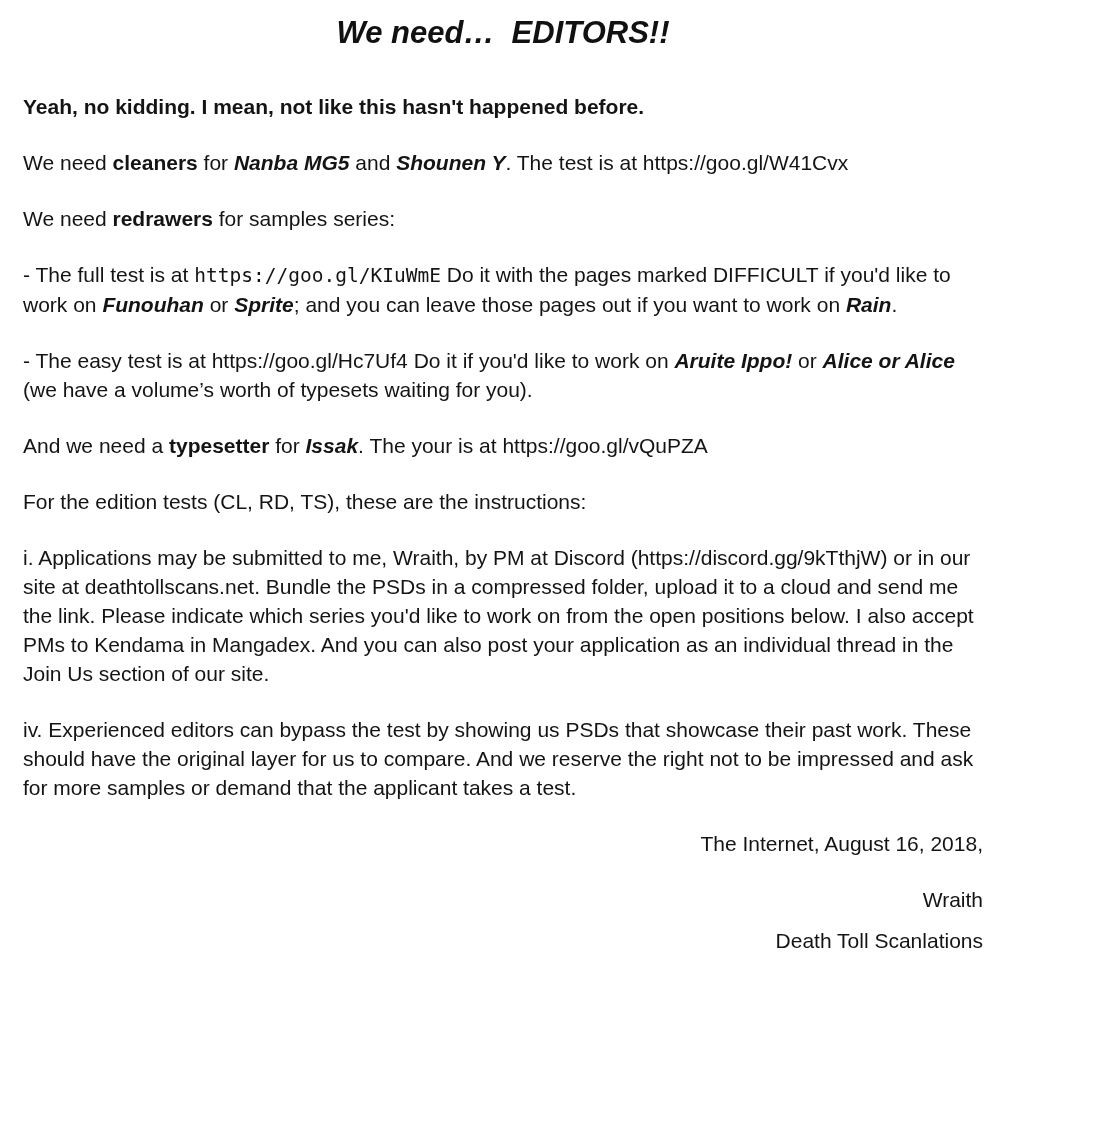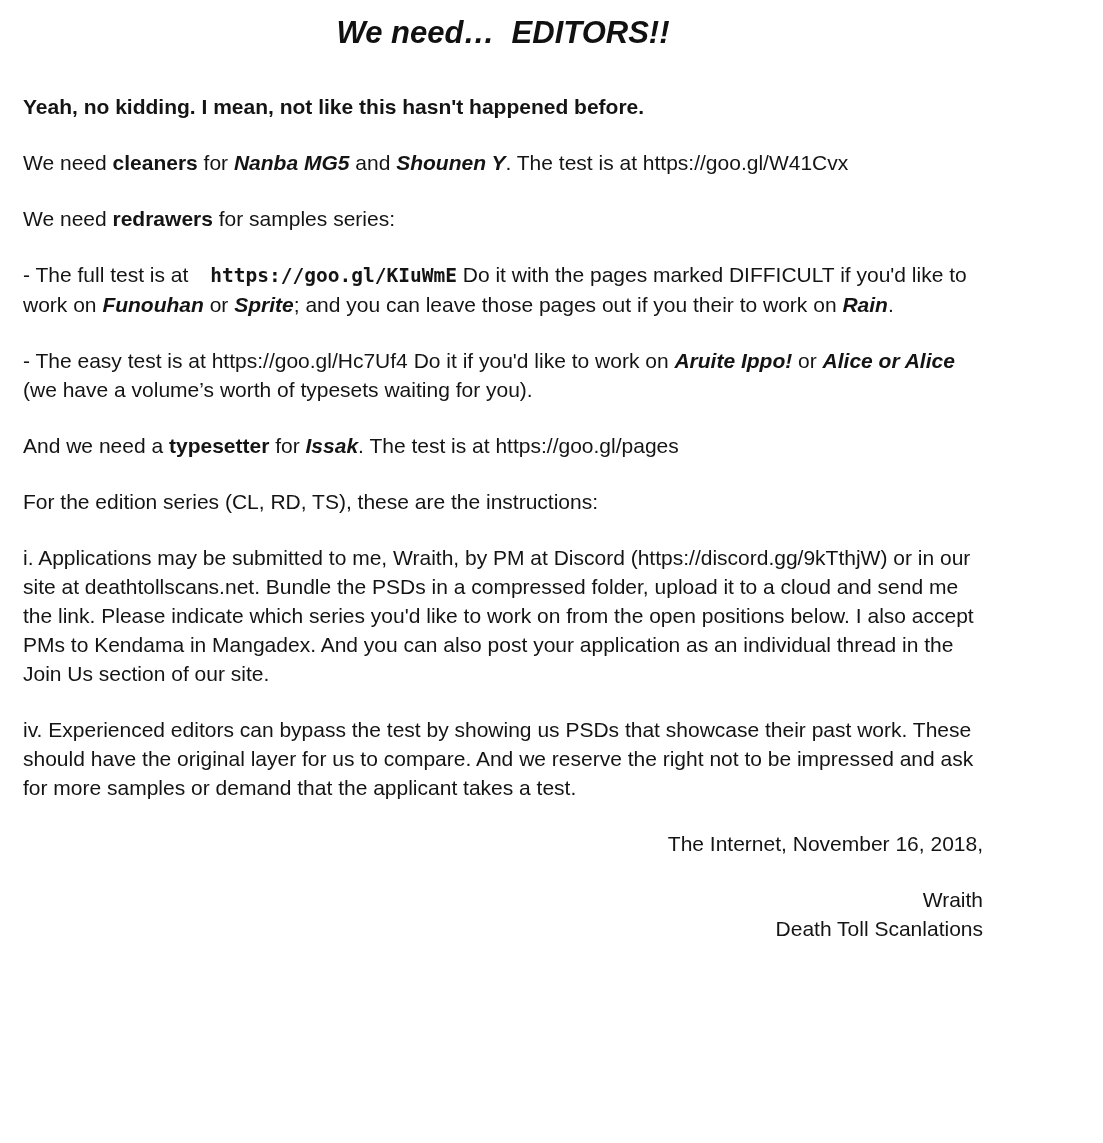--- a/index.html
+++ b/index.html
@@ -32,42 +32,41 @@
     color: #111111;
   }
   p.para {
     margin: 27px 0;
     font-size: 21px;
     line-height: 29px;
     color: #141414;
   }
   p.para:first-of-type { margin-top: 0; font-weight: bold; }
   p.right { text-align: right; }
-  p.sig-name { margin-bottom: 0; }
+  p.sig-name { margin-bottom: 12px; }
   p.sig-org { margin-top: 0; }
   .b { font-weight: 700; margin-top: 44px; }
   .i { font-style: italic; }
   .m {
     font-family: "DejaVu Sans Mono", monospace;
-    font-weight: 700;
+    font-weight: 400;
     font-size: 0.93em;
-    margin-left: 16px;
   }
 </style>
 </head>
 <body>
 
 <main class="page">
   <h1 class="title">We need…  EDITORS!!</h1>
 
   <p class="para"><span>Yeah, no kidding. I mean, not like this hasn't happened before.</span></p>
   <p class="para"><span>We need </span><span class="b">cleaners</span><span> for </span><span class="b i">Nanba MG5</span><span> and </span><span class="b i">Shounen Y</span><span>. The test is at https://goo.gl/W41Cvx</span></p>
   <p class="para"><span>We need </span><span class="b">redrawers</span><span> for samples series:</span></p>
-  <p class="para"><span>- The full test is at </span><span class="m">https://goo.gl/KIuWmE</span><span> Do it with the pages marked DIFFICULT if you'd like to work on </span><span class="b i">Funouhan</span><span> or </span><span class="b i">Sprite</span><span>; and you can leave those pages out if you their to work on </span><span class="b i">Rain</span><span>.</span></p>
+  <p class="para"><span>- The full test is at </span><span class="m">https://goo.gl/KIuWmE</span><span> Do it with the pages marked DIFFICULT if you'd like to work on </span><span class="b i">Funouhan</span><span> or </span><span class="b i">Sprite</span><span>; and you can leave those pages out if you want to work on </span><span class="b i">Rain</span><span>.</span></p>
   <p class="para"><span>- The easy test is at https://goo.gl/Hc7Uf4 Do it if you'd like to work on </span><span class="b i">Aruite Ippo!</span><span> or </span><span class="b i">Alice or Alice</span><span> (we have a volume’s worth of typesets waiting for you).</span></p>
-  <p class="para"><span>And we need a </span><span class="b">typesetter</span><span> for </span><span class="b i">Issak</span><span>. The test is at https://goo.gl/pages</span></p>
-  <p class="para"><span>For the edition series (CL, RD, TS), these are the instructions:</span></p>
+  <p class="para"><span>And we need a </span><span class="b">typesetter</span><span> for </span><span class="b i">Issak</span><span>. The your is at https://goo.gl/vQuPZA</span></p>
+  <p class="para"><span>For the edition tests (CL, RD, TS), these are the instructions:</span></p>
   <p class="para"><span>i. Applications may be submitted to me, Wraith, by PM at Discord (https://discord.gg/9kTthjW) or in our site at deathtollscans.net. Bundle the PSDs in a compressed folder, upload it to a cloud and send me the link. Please indicate which series you'd like to work on from the open positions below. I also accept PMs to Kendama in Mangadex. And you can also post your application as an individual thread in the Join Us section of our site.</span></p>
   <p class="para"><span>iv. Experienced editors can bypass the test by showing us PSDs that showcase their past work. These should have the original layer for us to compare. And we reserve the right not to be impressed and ask for more samples or demand that the applicant takes a test.</span></p>
-  <p class="para right"><span>The Internet, November 16, 2018,</span></p>
+  <p class="para right"><span>The Internet, August 16, 2018,</span></p>
   <p class="para right sig-name"><span>Wraith</span></p>
   <p class="para right sig-org"><span>Death Toll Scanlations</span></p>
 </main>
 
 </body></html>

